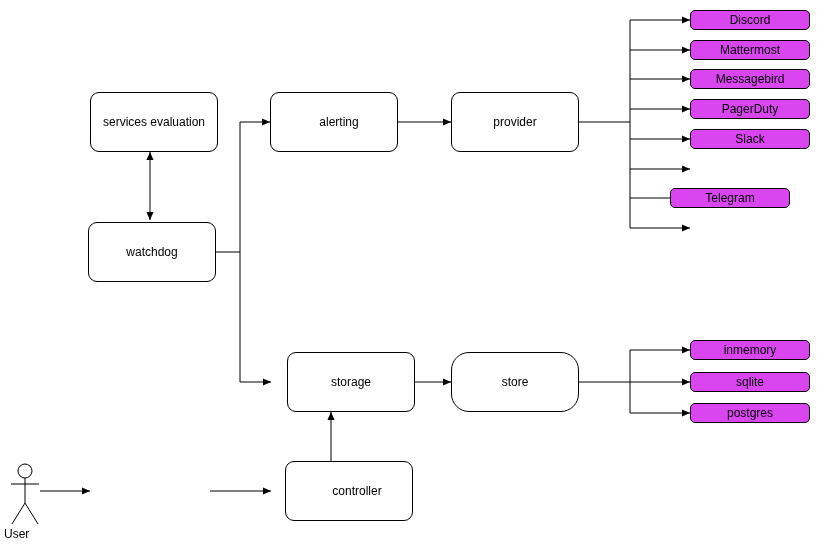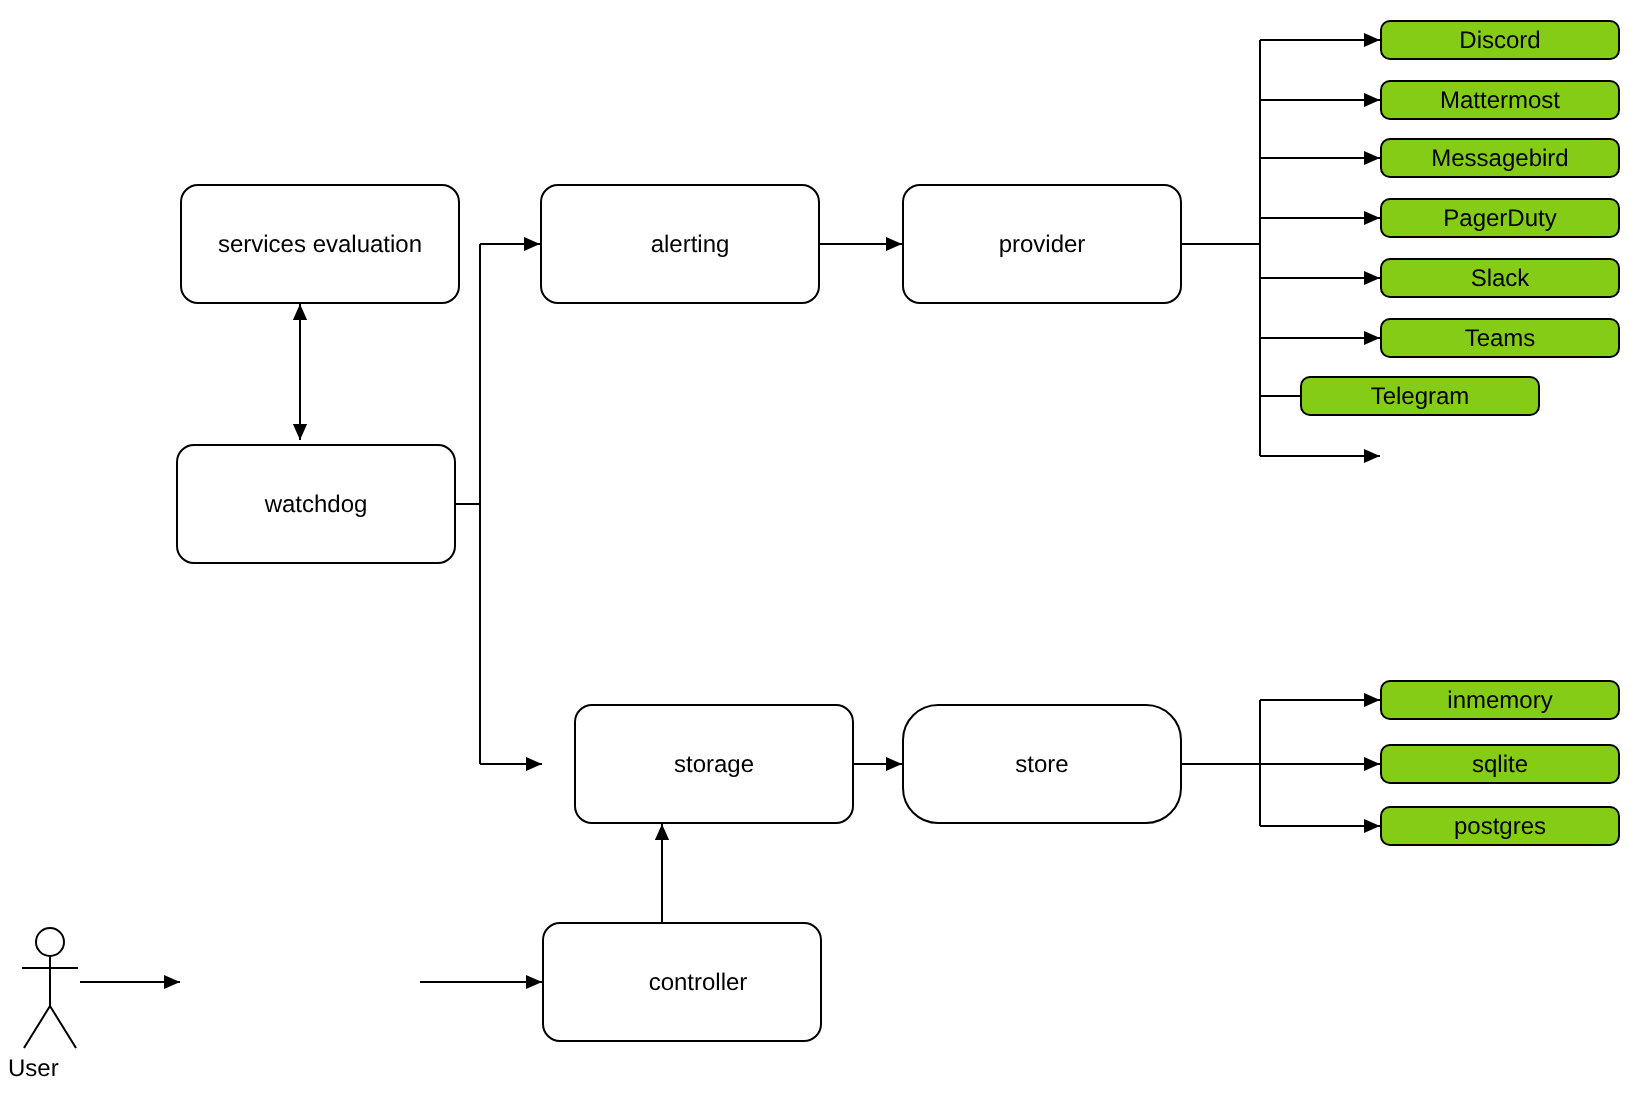--- a/index.html
+++ b/index.html
@@ -3,28 +3,28 @@
 <meta charset="utf-8">
 <title>Diagram</title>
 <style>
   html,body { margin:0; padding:0; background:#ffffff; }
   .canvas {
     position:relative; width:822px; height:554px; background:#ffffff;
     overflow:hidden; font-family:"Liberation Sans", sans-serif; color:#000;
   }
   .edges { position:absolute; left:0; top:0; width:822px; height:554px; }
   .node {
-    position:absolute; box-sizing:border-box; width:140px; height:60px;
+    position:absolute; box-sizing:border-box; width:128px; height:60px;
     border:1px solid #000; border-radius:9px; background:#fff;
     display:flex; align-items:center; justify-content:center;
     font-size:12px; line-height:1.2; text-align:center; padding:2px;
   }
   .leaf {
     position:absolute; box-sizing:border-box; width:120px; height:20px;
-    border:1.5px solid #000; border-radius:5px; background:#84cc16;
+    border:1.5px solid #000; border-radius:5px; background:#d946ef;
     display:flex; align-items:center; justify-content:center;
     font-size:12px;
   }
   .actor-label {
     position:absolute; left:4px; top:527px; width:46px;
     font-size:12px; text-align:left;
   }
 </style>
 </head>
 <body>
@@ -76,29 +76,28 @@
       <path d="M25,503 L38,524"></path>
     </g>
   </svg>
 
   <div class="node" style="left:90px;  top:92px;">services evaluation</div>
   <div class="node" style="left:88px;  top:222px;">watchdog</div>
   <div class="node" style="left:270px; top:92px;padding-left:12px;">alerting</div>
   <div class="node" style="left:451px; top:92px;">provider</div>
   <div class="node" style="left:271px; top:352px;margin-left:16px;">storage</div>
   <div class="node" style="left:451px; top:352px;border-radius:18px;">store</div>
-  <div class="node" style="left:271px; top:461px;padding-left:18px;">controller</div>
+  <div class="node" style="left:285px; top:461px;padding-left:18px;">controller</div>
 
   <div class="leaf" style="left:690px; top:10px;">Discord</div>
   <div class="leaf" style="left:690px; top:40px;">Mattermost</div>
   <div class="leaf" style="left:690px; top:69px;">Messagebird</div>
   <div class="leaf" style="left:690px; top:99px;">PagerDuty</div>
   <div class="leaf" style="left:690px; top:129px;">Slack</div>
-  <div class="leaf" style="left:690px; top:159px;">Teams</div>
-  <div class="leaf" style="left:650px; top:188px;">Telegram</div>
+  <div class="leaf" style="left:670px; top:188px;">Telegram</div>
 
   <div class="leaf" style="left:690px; top:340px;">inmemory</div>
   <div class="leaf" style="left:690px; top:372px;">sqlite</div>
   <div class="leaf" style="left:690px; top:403px;">postgres</div>
 
   <div class="actor-label">User</div>
 
 </div>
 
 </body></html>

